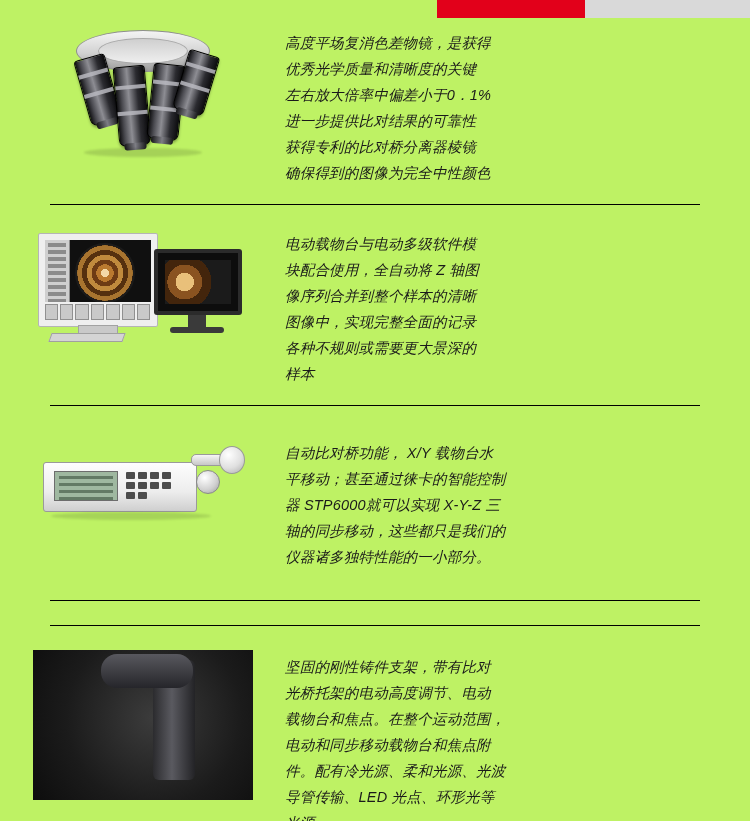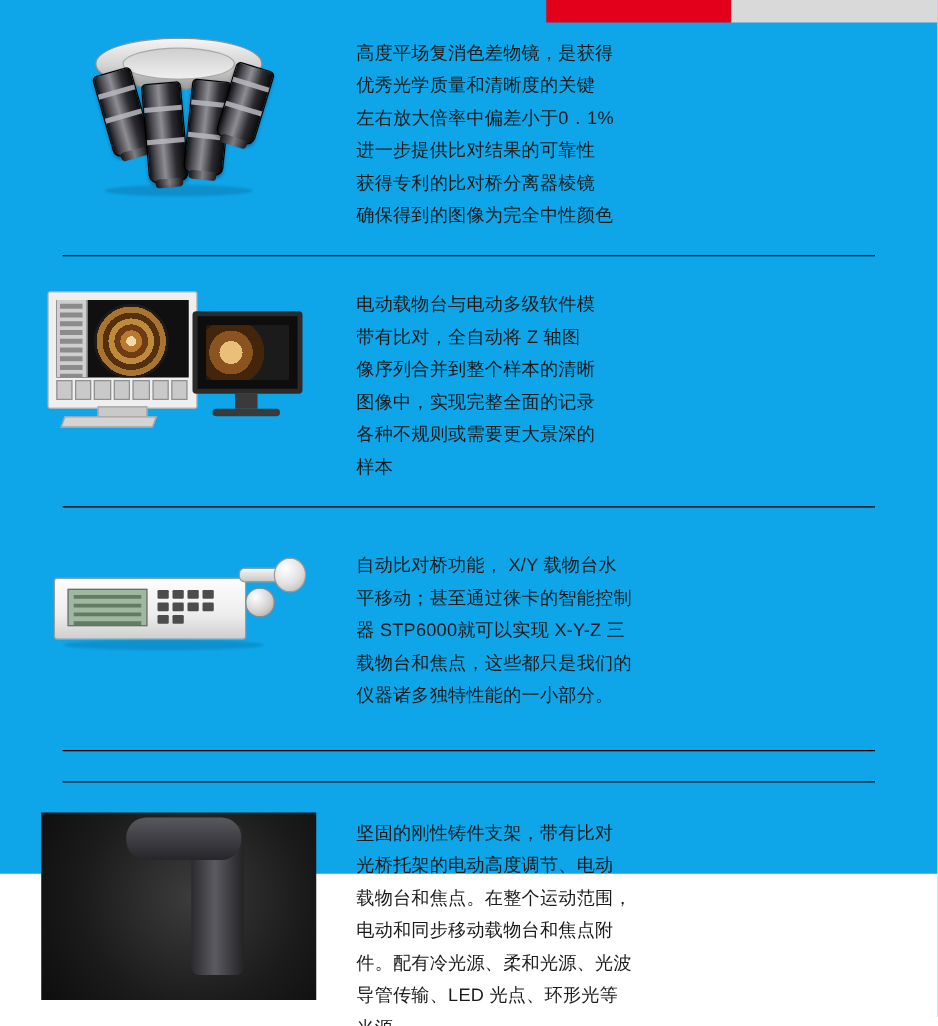--- a/index.html
+++ b/index.html
@@ -10,23 +10,24 @@
   body {
     width: 750px;
     height: 821px;
     font-family: "Liberation Sans", sans-serif;
     color: #231f20;
     position: relative;
     overflow: hidden;
   }
   #page {
     width: 750px;
-    height: 699px;
-    position: relative;
-    background: #0ea5e9;
+    height: 821px;
+    position: relative;
+    background: #bef264;
+    font-style: italic;
   }
 
   
   .topbar {
     position: absolute;
     top: 0;
     left: 0;
     width: 750px;
     height: 18px;
   }
@@ -553,21 +554,21 @@
               <div class="mon-img"></div>
             </div>
           </div>
           <div class="mon-neck"></div>
           <div class="mon-base"></div>
           <div class="kbd"></div>
         </div>
       </div>
       <div class="text">
         <p>电动载物台与电动多级软件模
-带有比对，全自动将 Z 轴图
+块配合使用，全自动将 Z 轴图
 像序列合并到整个样本的清晰
 图像中，实现完整全面的记录
 各种不规则或需要更大景深的
 样本</p>
       </div>
     </div>
 
     <div class="divider" style="margin-top:18px"></div>
 
     <div class="row" style="padding-top:22px">
@@ -596,21 +597,21 @@
           <div class="knob"></div>
           <div class="arm"></div>
           <div class="ball"></div>
           <div class="shadow"></div>
         </div>
       </div>
       <div class="text">
         <p>自动比对桥功能， X/Y 载物台水
 平移动；甚至通过徕卡的智能控制
 器 STP6000就可以实现 X-Y-Z 三
-载物台和焦点，这些都只是我们的
+轴的同步移动，这些都只是我们的
 仪器诸多独特性能的一小部分。</p>
       </div>
     </div>
 
     <div class="divider" style="margin-top:30px"></div>
 
 
     <div class="divider" style="margin-top:24px"></div>
 
     <div class="row" style="padding-top:16px">

